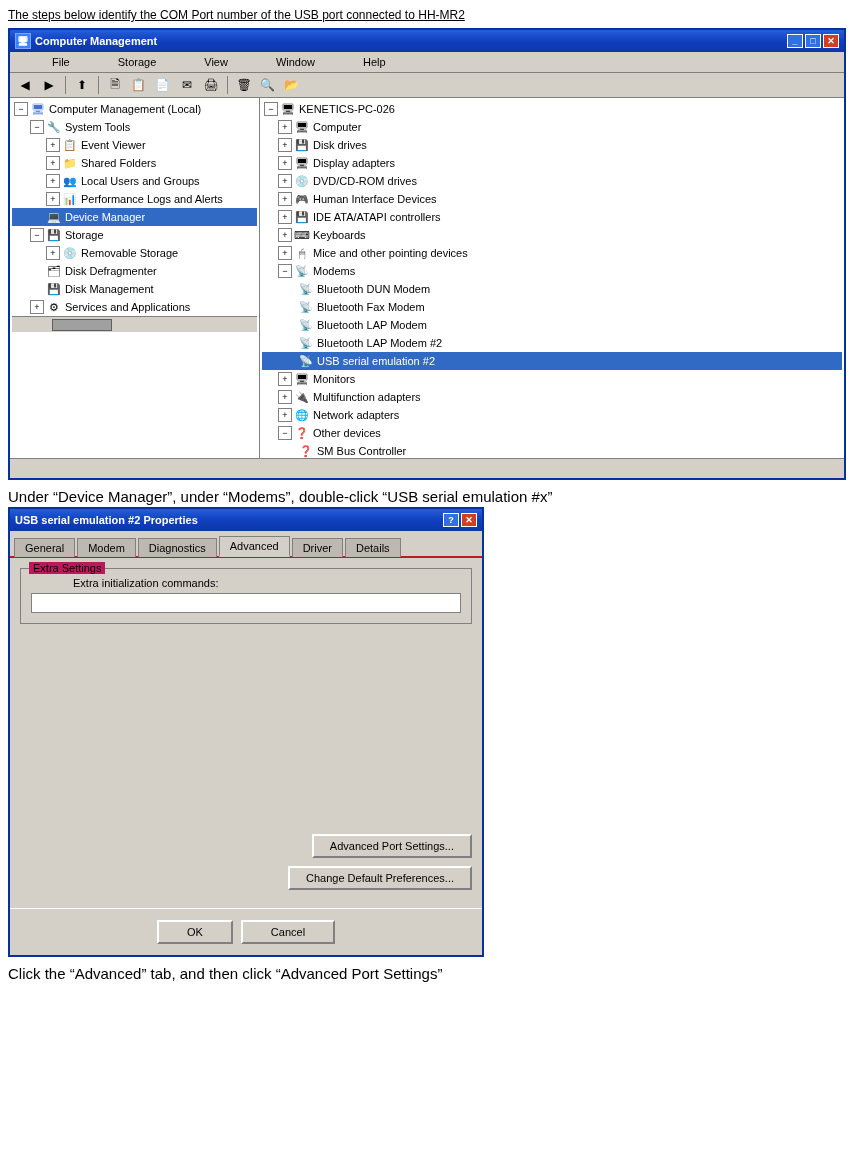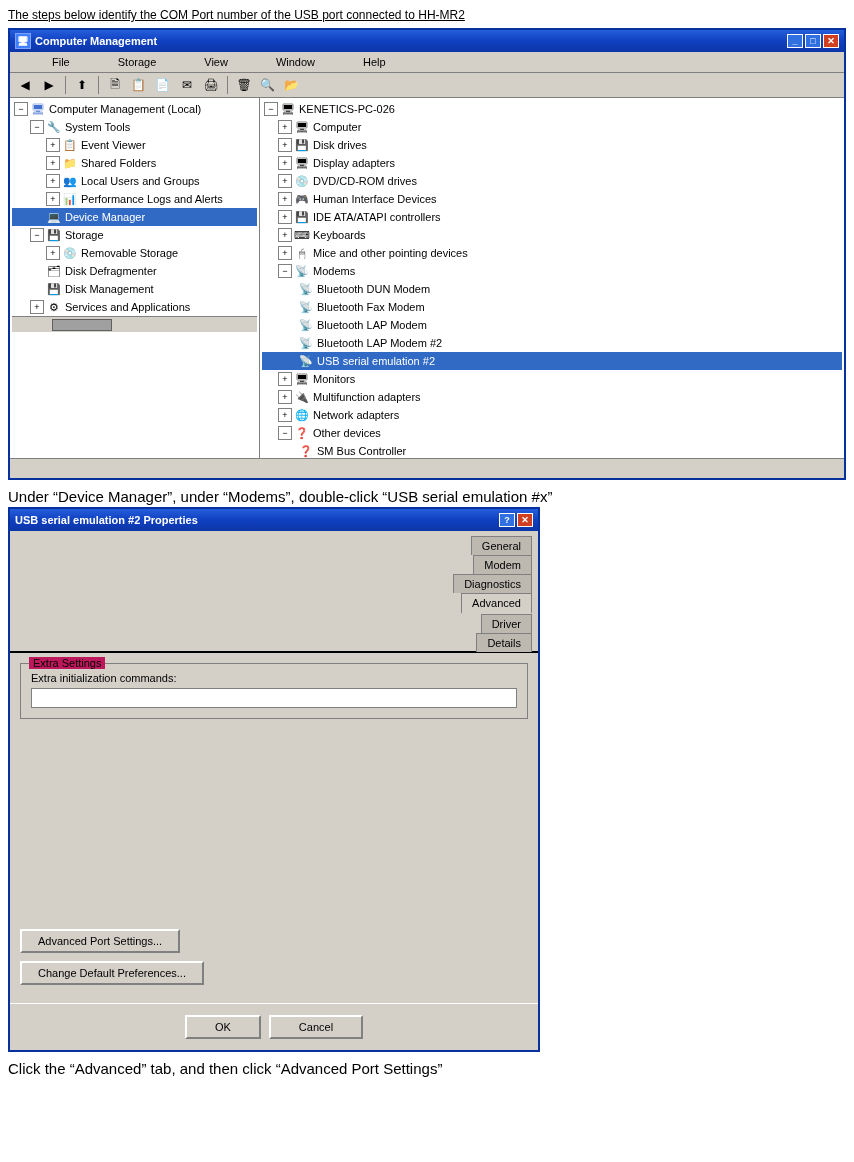--- a/index.html
+++ b/index.html
@@ -202,21 +202,21 @@
 
     
     .desc-text {
       font-size: 15px;
       margin: 2px 0;
     }
 
     
     .dialog-window {
       border: 2px solid #0831a0;
-      width: 532px;
+      width: 476px;
       margin-bottom: 8px;
     }
 
     .dialog-titlebar {
       background: linear-gradient(to bottom, #245edb 0%, #1040c0 50%, #0c35a8 100%);
       color: #fff;
       padding: 3px 5px;
       display: flex;
       align-items: center;
       justify-content: space-between;
@@ -230,22 +230,21 @@
       font-weight: bold;
       font-size: 11px;
     }
 
     
     .tab-strip {
       background: #d4d0c8;
       padding: 4px 4px 0 4px;
       display: flex;
       align-items: flex-end;
-      border-bottom: 2px solid #000000;
-      flex-direction: column;
+      border-bottom: 2px solid #b91c1c;
     }
 
     .tab {
       padding: 3px 10px;
       border: 1px solid #808080;
       background: #bdb9b0;
       cursor: pointer;
       font-size: 11px;
       margin-right: 2px;
       border-bottom: none;
@@ -279,38 +278,39 @@
       top: -7px;
       left: 8px;
       background: #be185d;
       padding: 0 4px;
       font-size: 11px;
     }
 
     .field-label {
       font-size: 11px;
       margin-bottom: 4px;
+      margin-left: 42px;
     }
 
     .text-input {
       width: 100%;
       height: 20px;
       border: 1px solid #808080;
       background: #fff;
       padding: 1px 3px;
       font-size: 11px;
     }
 
     .dialog-spacer {
       height: 200px;
     }
 
     .dialog-btn-row {
       display: flex;
-      justify-content: flex-start;
+      justify-content: flex-end;
       gap: 8px;
       margin-bottom: 8px;
     }
 
     .dialog-action-btn {
       padding: 4px 16px;
       background: #d4d0c8;
       border: 2px solid;
       border-color: #fff #808080 #808080 #fff;
       font-size: 11px;

